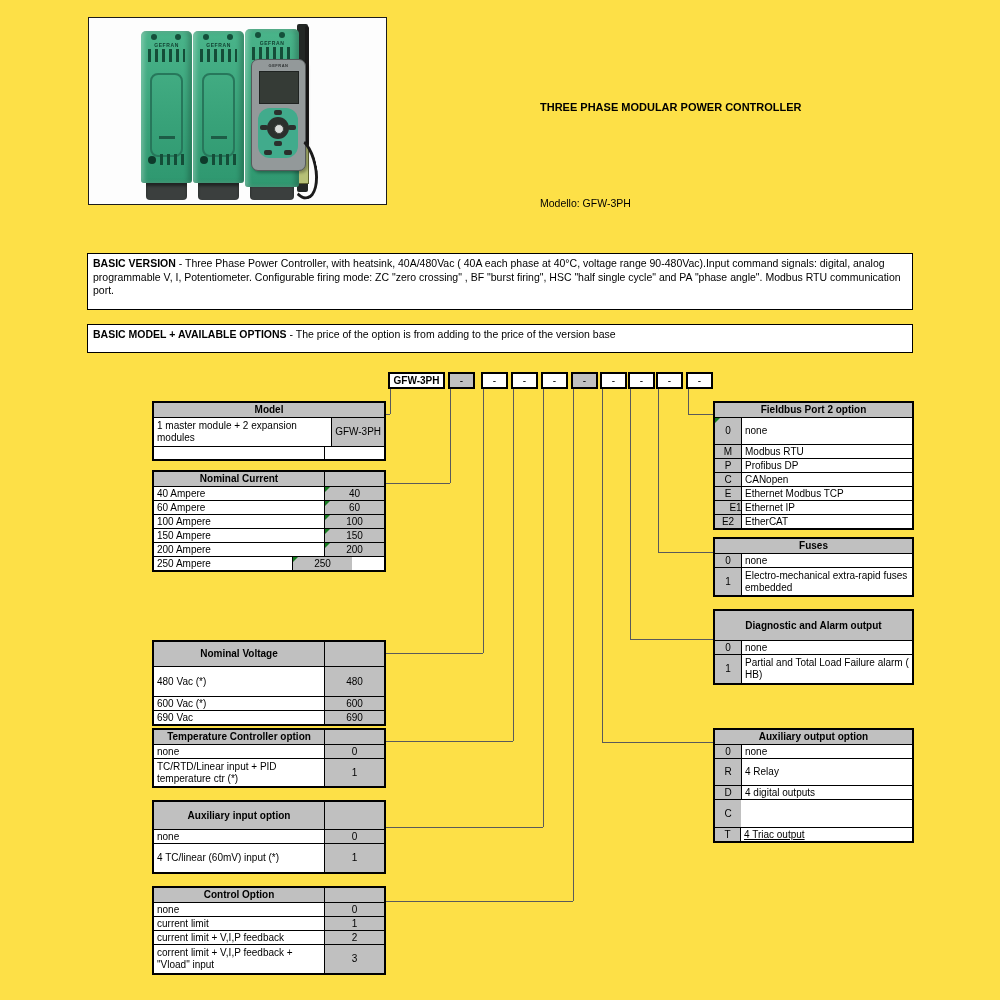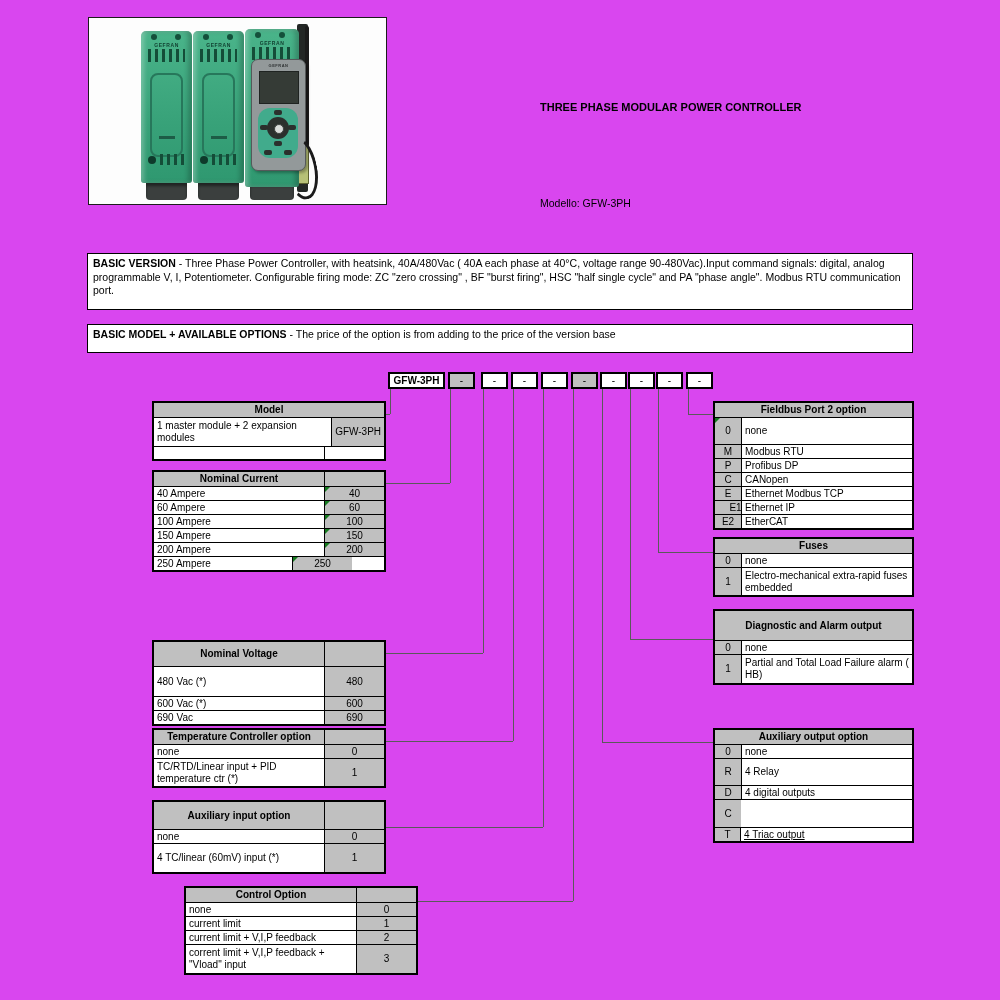--- a/index.html
+++ b/index.html
@@ -1,16 +1,16 @@
 <!DOCTYPE html>
 <html><head>
 <meta charset="utf-8">
 <style>
   html,body{margin:0;padding:0;background:#fff;}
-  .page{position:relative;width:1000px;height:1000px;background:#d946ef;
+  .page{position:relative;width:1000px;height:1000px;background:#fde047;
         font-family:"Liberation Sans",sans-serif;color:#000;overflow:hidden;}
 
   
   .photo{position:absolute;left:88px;top:17px;width:297px;height:186px;
          border:1px solid #1c1c1c;background:#fdfdfd;}
   .module{position:absolute;background:linear-gradient(180deg,#4ab48a 0%,#38a279 60%,#2f9870 100%);
           border-radius:5px 5px 3px 3px;
           box-shadow:inset -4px 0 5px rgba(0,0,0,.22),inset 3px 0 4px rgba(255,255,255,.28);}
   .screws{position:absolute;top:3px;left:10px;width:6px;height:6px;border-radius:50%;
           background:#14503b;box-shadow:24px 0 0 #14503b;}
@@ -251,21 +251,21 @@
         </div>
         <div class="tr" style="height: 14px;">
           <div class="td" style="width: 170px;">none</div>
           <div class="td code" style="width: 60px;">0</div>
         </div>
         <div class="tr" style="height: 29px;">
           <div class="td" style="width: 170px;">4 TC/linear (60mV) input (*)</div>
           <div class="td code" style="width: 60px;">1</div>
         </div>
       </div>
-      <div class="tbl" style="left: 152px; top: 886px; width: 230px; margin-left: 32px;">
+      <div class="tbl" style="left: 152px; top: 886px; width: 230px;">
         <div class="tr" style="height: 14px;">
           <div class="td head" style="width: 170px;">Control Option</div>
           <div class="td head" style="width: 60px;"></div>
         </div>
         <div class="tr" style="height: 14px;">
           <div class="td" style="width: 170px;">none</div>
           <div class="td code" style="width: 60px;">0</div>
         </div>
         <div class="tr" style="height: 14px;">
           <div class="td" style="width: 170px;">current limit</div>

